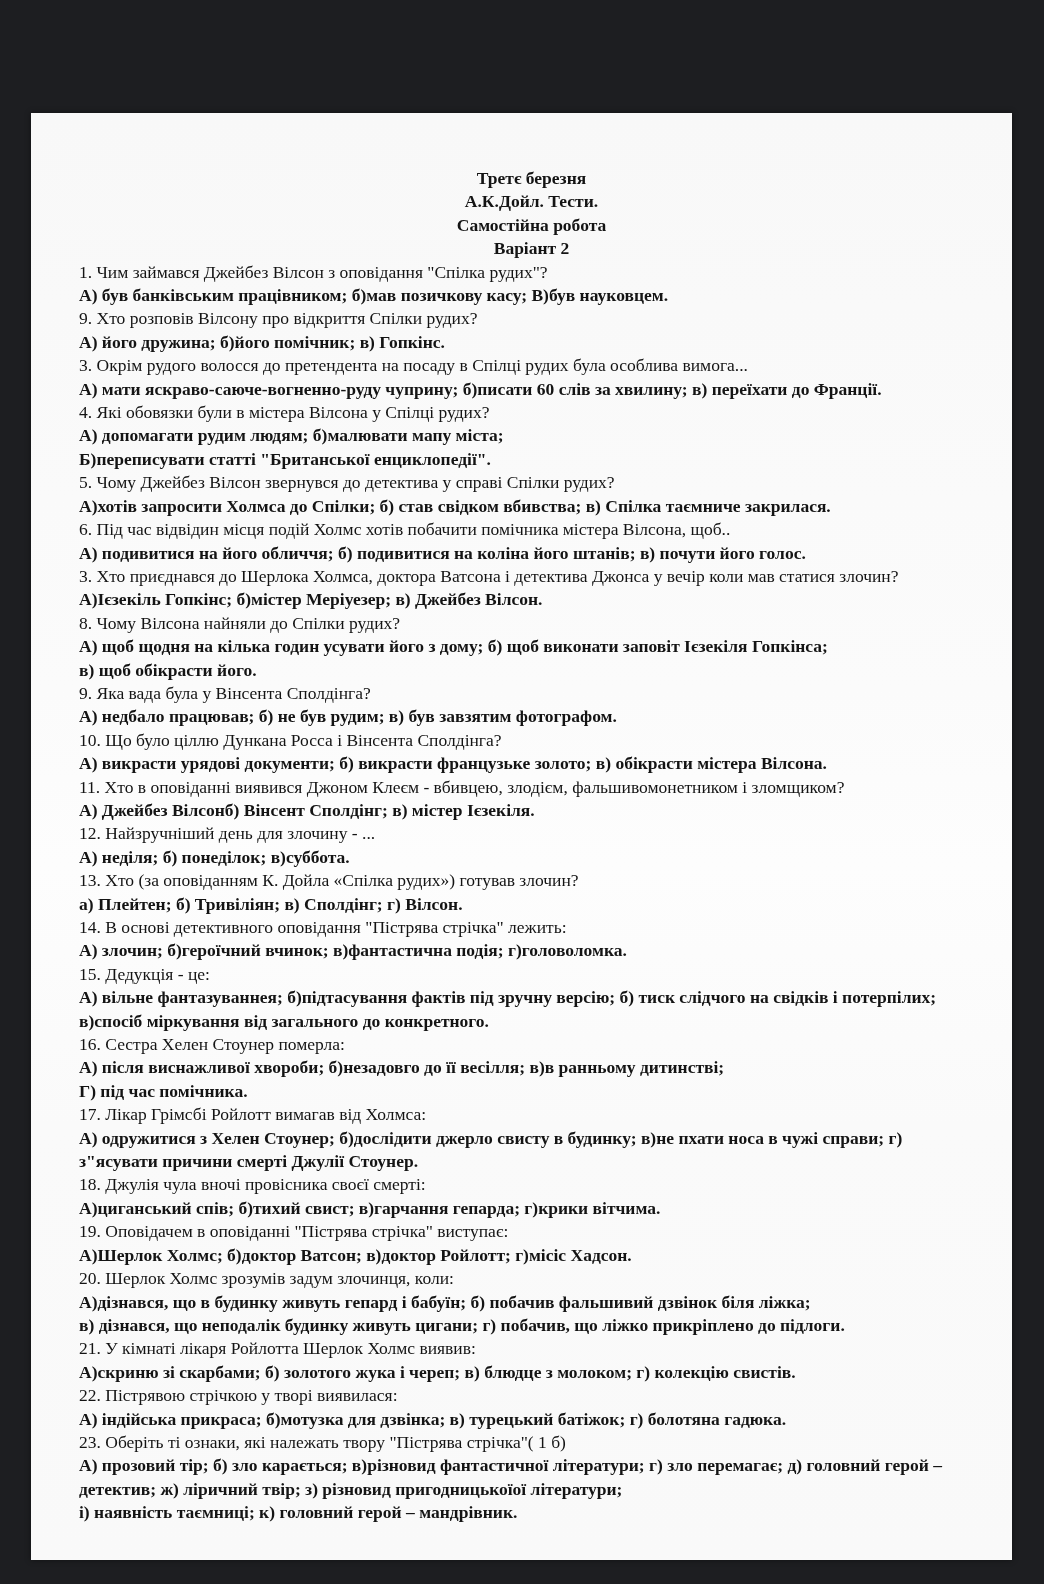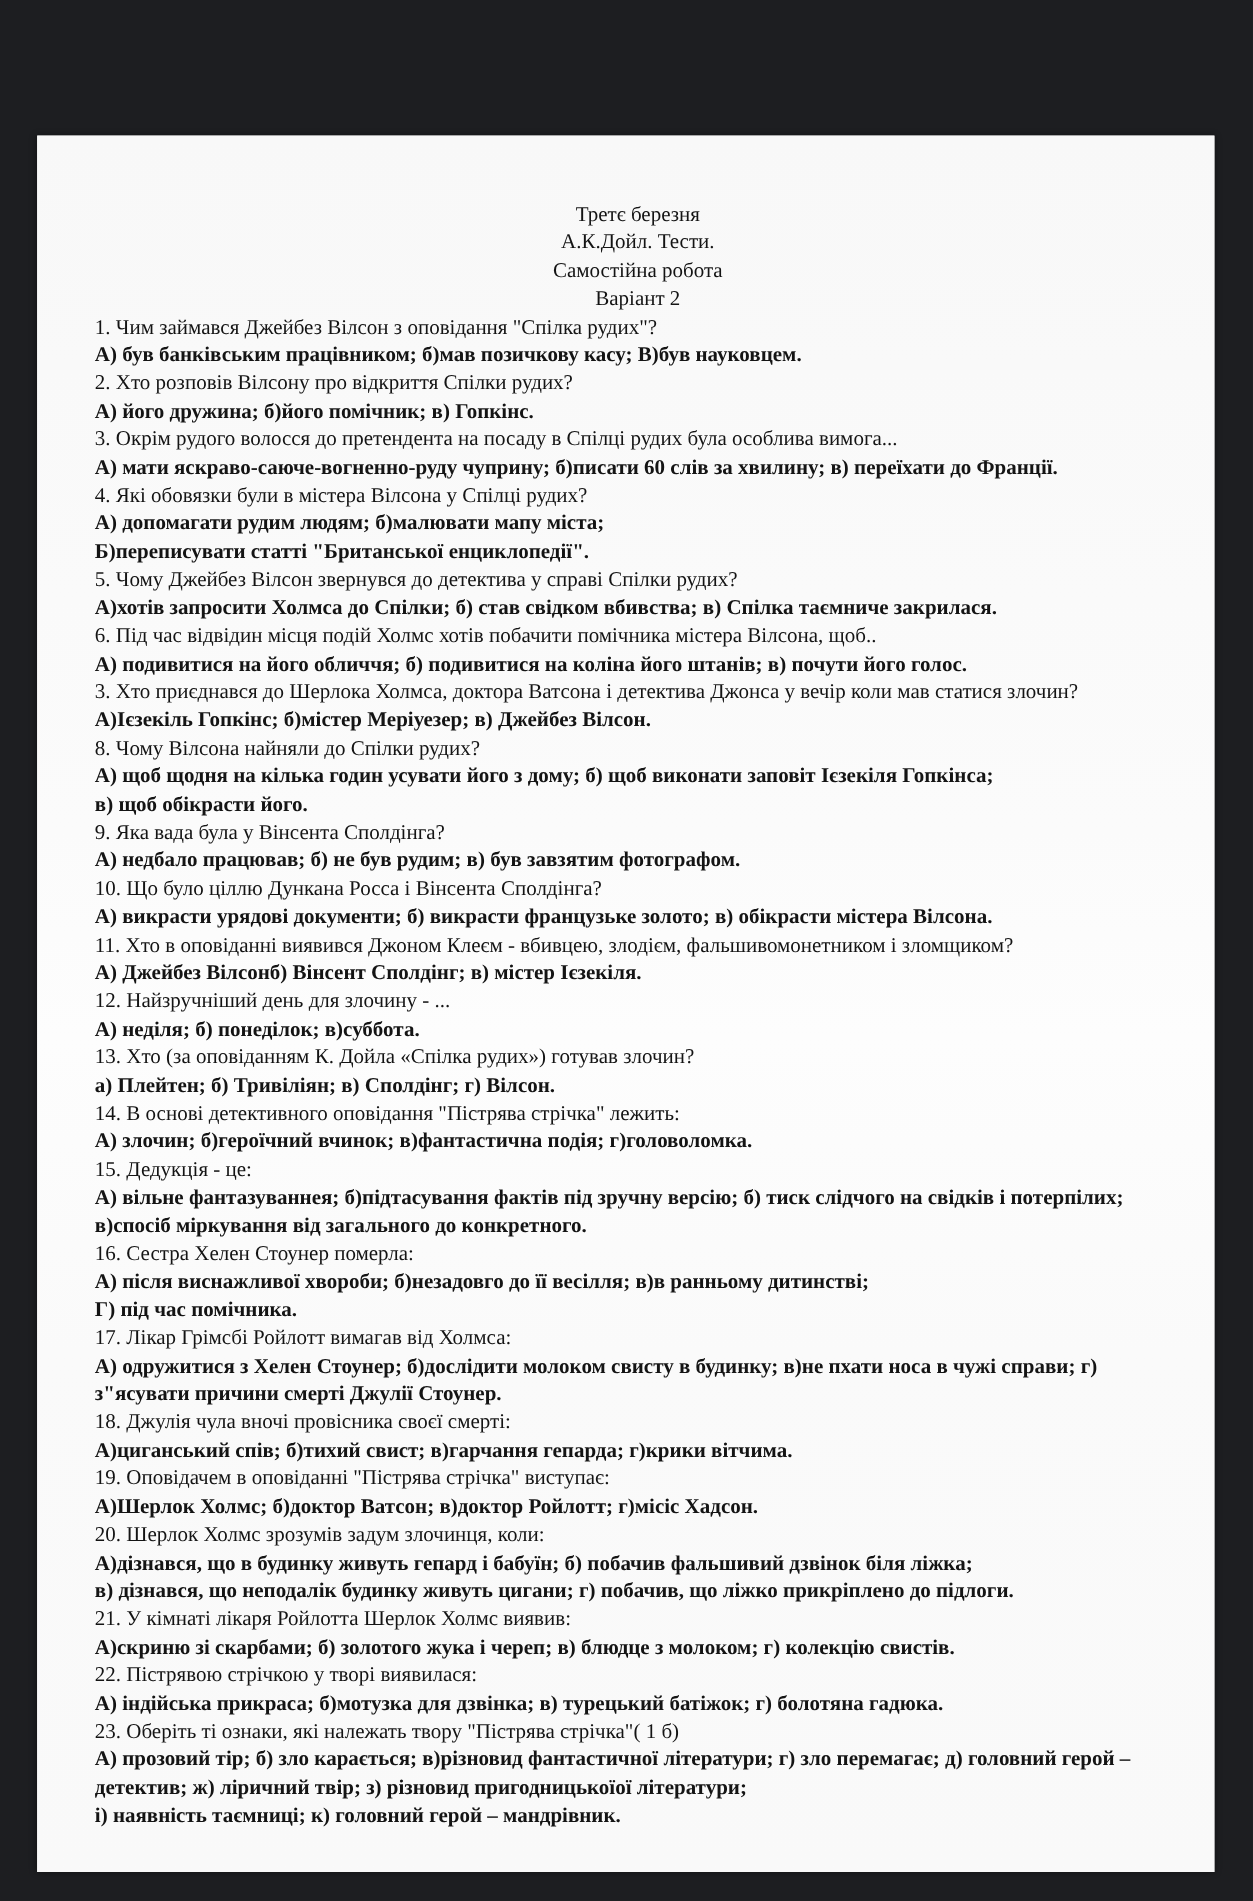--- a/index.html
+++ b/index.html
@@ -30,21 +30,21 @@
     padding: 54px 32px 30px 48px;
     color: #141414;
   }
   .content {
     width: 905px;
     font-size: 17.5px;
     line-height: 23.4px;
   }
   .header-line {
     text-align: center;
-    font-weight: normal;
+    font-weight: bold;
   }
   .q {
     font-weight: normal;
   }
   .a {
     font-weight: bold;
   }
 </style>
 </head>
 <body>
@@ -52,21 +52,21 @@
 <div class="canvas">
   <div class="page">
     <div class="content">
       <div class="header-line">Третє березня</div>
       <div class="header-line">А.К.Дойл. Тести.</div>
       <div class="header-line">Самостійна робота</div>
       <div class="header-line">Варіант 2</div>
       <div>
           <div class="q">1. Чим займався Джейбез Вілсон з оповідання "Спілка рудих"?</div>
           <div class="a">А) був банківським працівником; б)мав позичкову касу; В)був науковцем.</div>
-          <div class="q">2. Хто розповів Вілсону про відкриття Спілки рудих?</div>
+          <div class="q">9. Хто розповів Вілсону про відкриття Спілки рудих?</div>
           <div class="a">А) його дружина; б)його помічник; в) Гопкінс.</div>
           <div class="q">3. Окрім рудого волосся до претендента на посаду в Спілці рудих була особлива вимога...</div>
           <div class="a">А) мати яскраво-саюче-вогненно-руду чуприну; б)писати 60 слів за хвилину; в) переїхати до Франції.</div>
           <div class="q">4. Які обовязки були в містера Вілсона у Спілці рудих?</div>
           <div class="a">А) допомагати рудим людям; б)малювати мапу міста;</div>
           <div class="a">Б)переписувати статті "Британської енциклопедії".</div>
           <div class="q">5. Чому Джейбез Вілсон звернувся до детектива у справі Спілки рудих?</div>
           <div class="a">А)хотів запросити Холмса до Спілки; б) став свідком вбивства; в) Спілка таємниче закрилася.</div>
           <div class="q">6. Під час відвідин місця подій Холмс хотів побачити помічника містера Вілсона, щоб..</div>
           <div class="a">А) подивитися на його обличчя; б) подивитися на коліна його штанів; в) почути його голос.</div>
@@ -86,21 +86,21 @@
           <div class="q">13. Хто (за оповіданням К. Дойла  «Спілка рудих») готував злочин?</div>
           <div class="a">а)  Плейтен; б) Тривіліян; в) Сполдінг; г) Вілсон.</div>
           <div class="q">14. В основі детективного оповідання "Пістрява стрічка" лежить:</div>
           <div class="a">А) злочин; б)героїчний вчинок; в)фантастична подія; г)головоломка.</div>
           <div class="q">15. Дедукція - це:</div>
           <div class="a">А) вільне фантазуваннея; б)підтасування фактів під зручну версію; б) тиск слідчого на свідків і потерпілих; в)спосіб міркування від загального до конкретного.</div>
           <div class="q">16. Сестра Хелен Стоунер померла:</div>
           <div class="a">А) після виснажливої хвороби; б)незадовго до її весілля; в)в ранньому дитинстві;</div>
           <div class="a">Г) під час помічника.</div>
           <div class="q">17. Лікар Грімсбі Ройлотт вимагав від Холмса:</div>
-          <div class="a">А) одружитися з Хелен Стоунер; б)дослідити молоком свисту в будинку; в)не пхати носа в чужі справи; г) з"ясувати причини смерті Джулії Стоунер.</div>
+          <div class="a">А) одружитися з Хелен Стоунер; б)дослідити джерло свисту в будинку; в)не пхати носа в чужі справи; г) з"ясувати причини смерті Джулії Стоунер.</div>
           <div class="q">18. Джулія чула вночі провісника своєї смерті:</div>
           <div class="a">А)циганський спів; б)тихий свист; в)гарчання гепарда; г)крики вітчима.</div>
           <div class="q">19. Оповідачем в оповіданні "Пістрява стрічка" виступає:</div>
           <div class="a">А)Шерлок Холмс; б)доктор Ватсон; в)доктор Ройлотт; г)місіс Хадсон.</div>
           <div class="q">20. Шерлок Холмс зрозумів задум злочинця, коли:</div>
           <div class="a">А)дізнався, що в будинку живуть гепард і бабуїн; б) побачив фальшивий дзвінок біля ліжка;</div>
           <div class="a">в) дізнався, що неподалік будинку живуть цигани; г) побачив, що ліжко прикріплено до підлоги.</div>
           <div class="q">21. У кімнаті лікаря Ройлотта Шерлок Холмс виявив:</div>
           <div class="a">А)скриню зі скарбами; б) золотого жука і череп; в) блюдце з молоком; г) колекцію свистів.</div>
           <div class="q">22. Пістрявою стрічкою у творі виявилася:</div>

